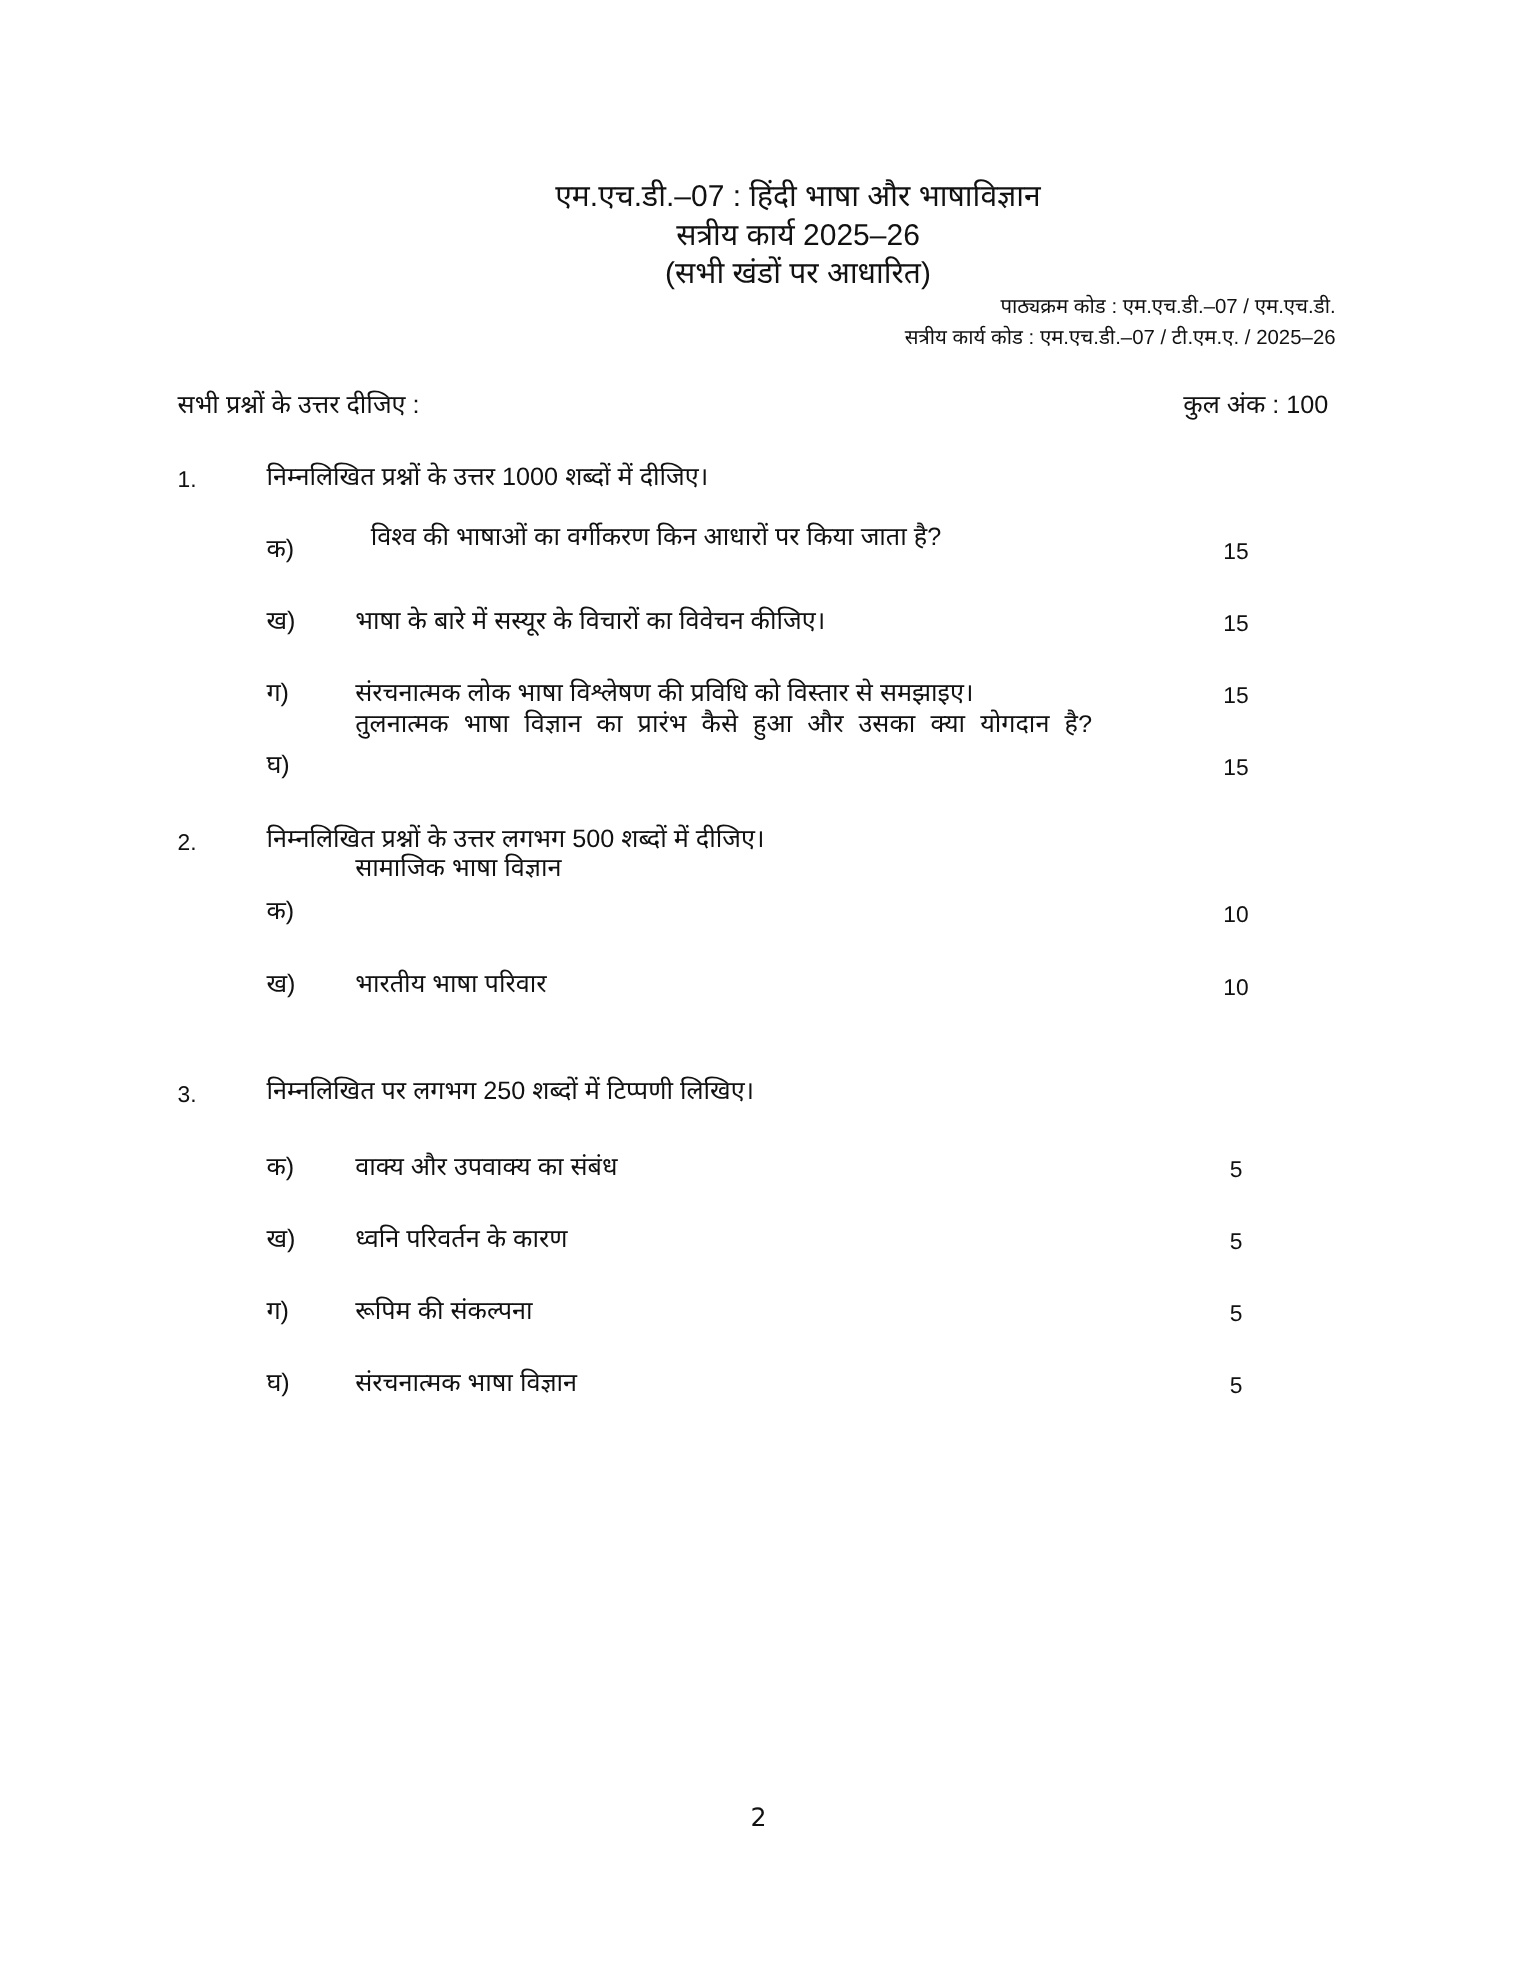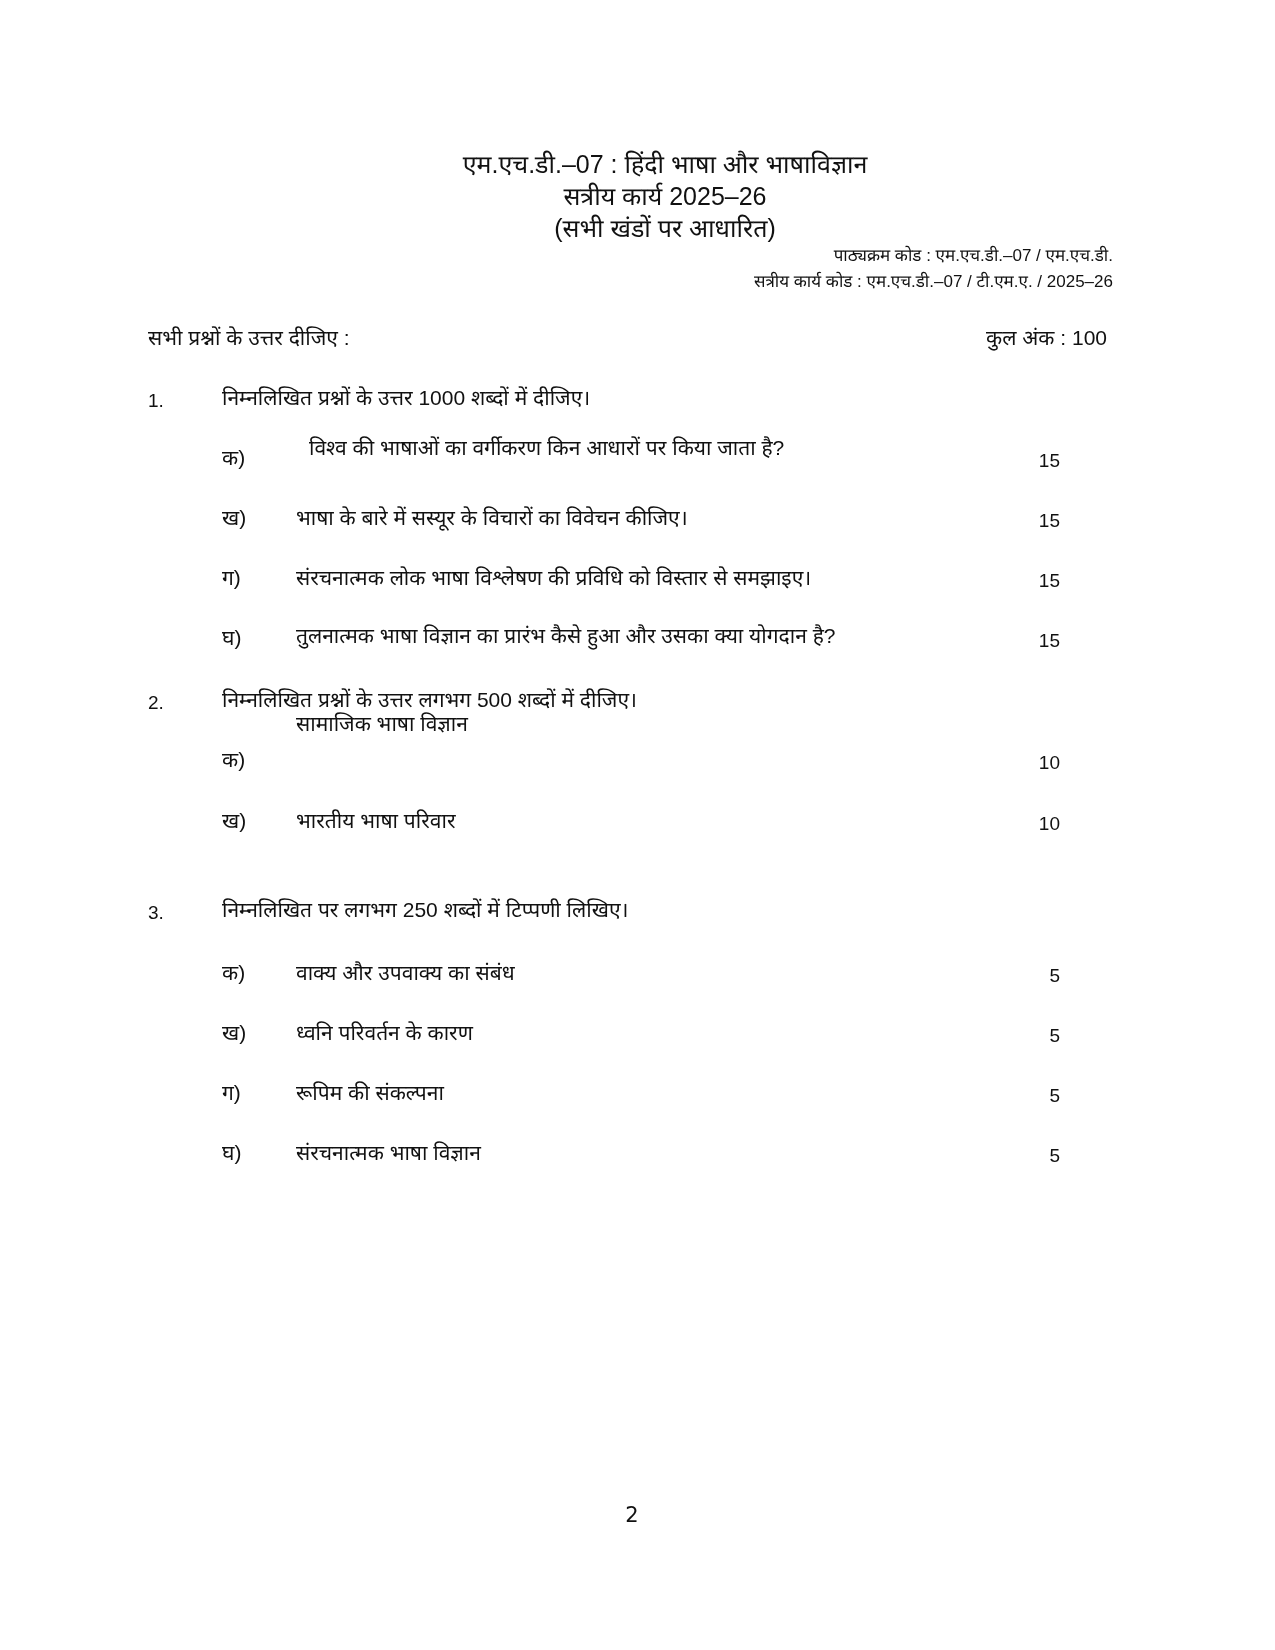--- a/index.html
+++ b/index.html
@@ -9,21 +9,21 @@
       color: #111111;
     }
     .abs { position: absolute; white-space: nowrap; line-height: 1; }
     .title { font-size: 25px; left: 0; width: 1330px; text-align: center; }
     .code { font-size: 17px; right: 162px; text-align: right; }
     .instr { font-size: 21px; }
     .qnum { font-size: 19px; left: 148px; }
     .qtext { font-size: 21px; left: 222px; }
     .sub-letter { font-size: 21px; left: 222px; }
     .sub-text { font-size: 21px; left: 296px; }
-    .marks { font-size: 19px; text-align: right; width: 60px; left: 1000px; }
+    .marks { font-size: 19px; text-align: center; width: 60px; left: 1000px; }
     .pagenum { font-size: 21px; left: 620px; width: 24px; text-align: center; font-family: "DejaVu Sans", sans-serif; }
   </style>
 </head>
 <body>
 
 <div class="abs title" style="top:152px;">एम.एच.डी.–07 : हिंदी भाषा और भाषाविज्ञान</div>
 <div class="abs title" style="top:184px;">सत्रीय कार्य 2025–26</div>
 <div class="abs title" style="top:216px;">(सभी खंडों पर आधारित)</div>
 <div class="abs code" style="top:247px;margin-left:30px;">पाठ्यक्रम कोड : एम.एच.डी.–07 / एम.एच.डी.</div>
 <div class="abs code" style="top:273px;">सत्रीय कार्य कोड : एम.एच.डी.–07 / टी.एम.ए. / 2025–26</div>
@@ -41,21 +41,21 @@
 
   <div class="abs sub-letter" style="top:507px;">ख)</div>
   <div class="abs sub-text" style="top:507px;">भाषा के बारे में सस्यूर के विचारों का विवेचन कीजिए।</div>
   <div class="abs marks" style="top:511px;">15</div>
 
   <div class="abs sub-letter" style="top:567px;">ग)</div>
   <div class="abs sub-text" style="top:567px;">संरचनात्मक लोक भाषा विश्लेषण की प्रविधि को विस्तार से समझाइए।</div>
   <div class="abs marks" style="top:571px;">15</div>
 
   <div class="abs sub-letter" style="top:627px;">घ)</div>
-  <div class="abs sub-text" style="top:625px;">तुलनात्मक भाषा विज्ञान का प्रारंभ कैसे हुआ और उसका क्या योगदान है?</div>
+  <div class="abs sub-text" style="top:595px;font-family:Liberation Mono, monospace;">तुलनात्मक भाषा विज्ञान का प्रारंभ कैसे हुआ और उसका क्या योगदान है?</div>
   <div class="abs marks" style="top:631px;">15</div>
 </div>
 
 <div>
   <div class="abs qnum" style="top:693px;">2.</div>
   <div class="abs qtext" style="top:689px;">निम्नलिखित प्रश्नों के उत्तर लगभग 500 शब्दों में दीजिए।</div>
 
   <div class="abs sub-letter" style="top:749px;">क)</div>
   <div class="abs sub-text" style="top:713px;">सामाजिक भाषा विज्ञान</div>
   <div class="abs marks" style="top:753px;">10</div>

